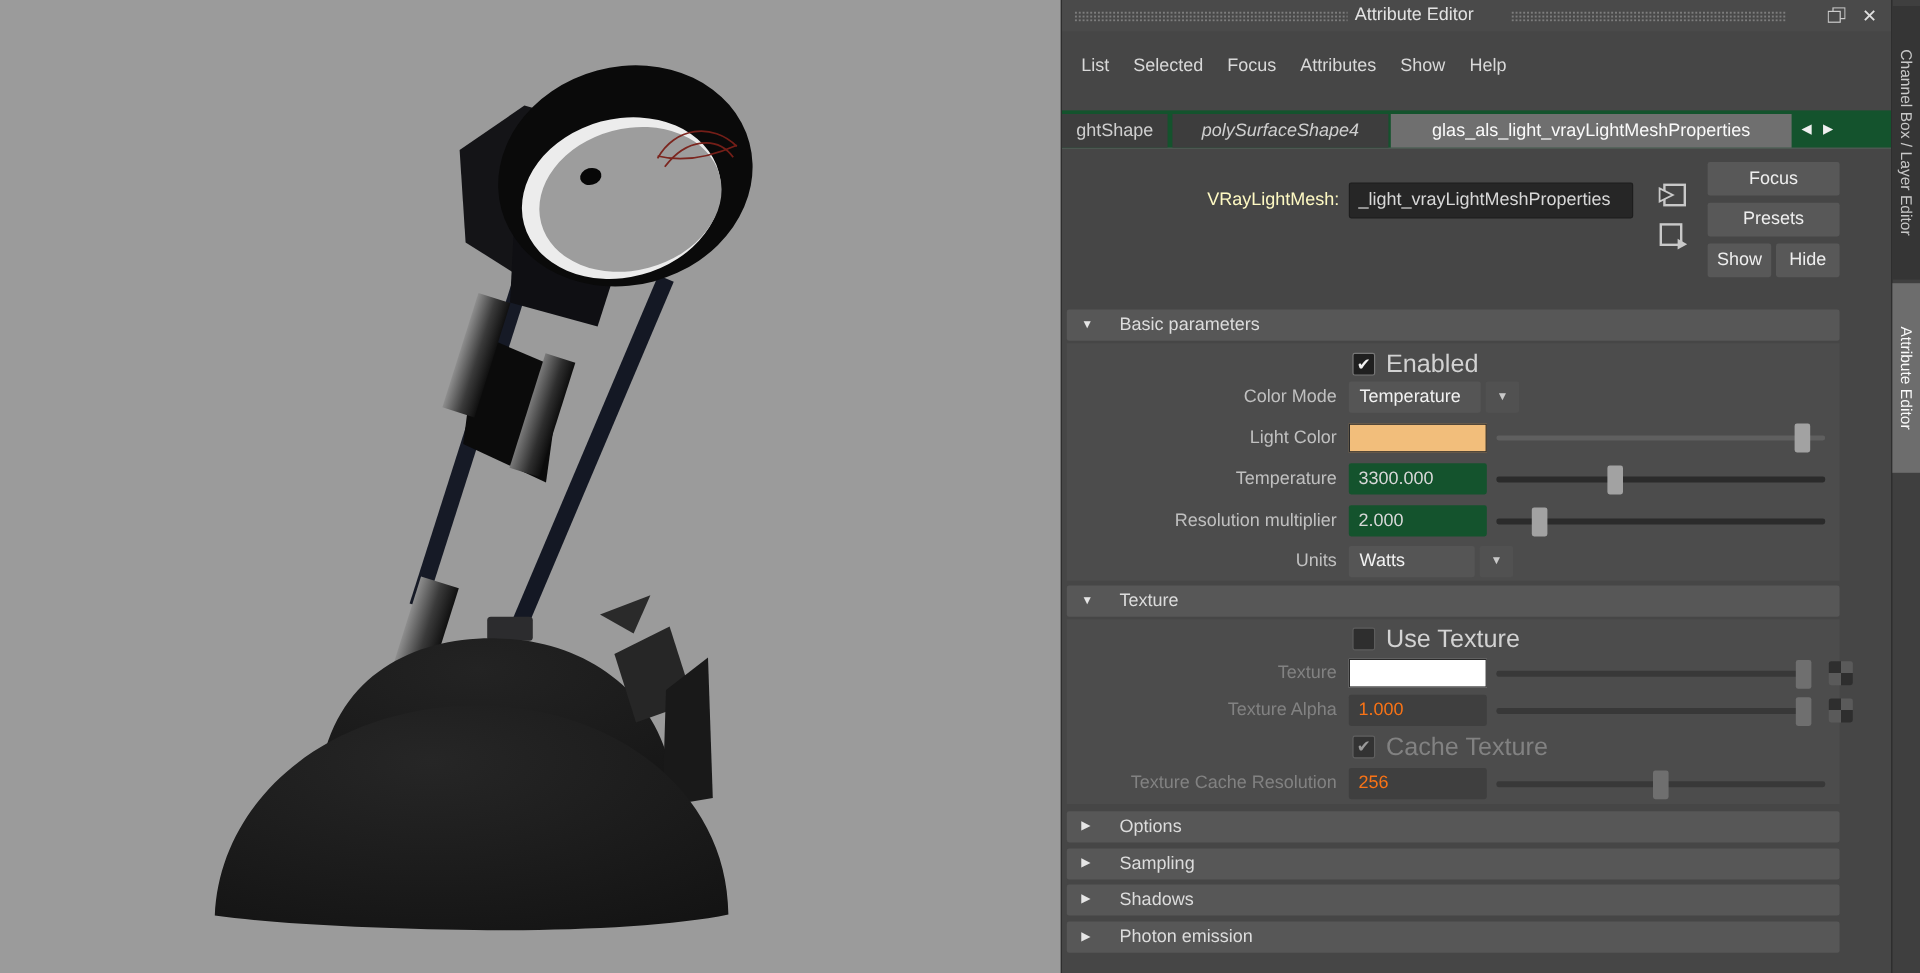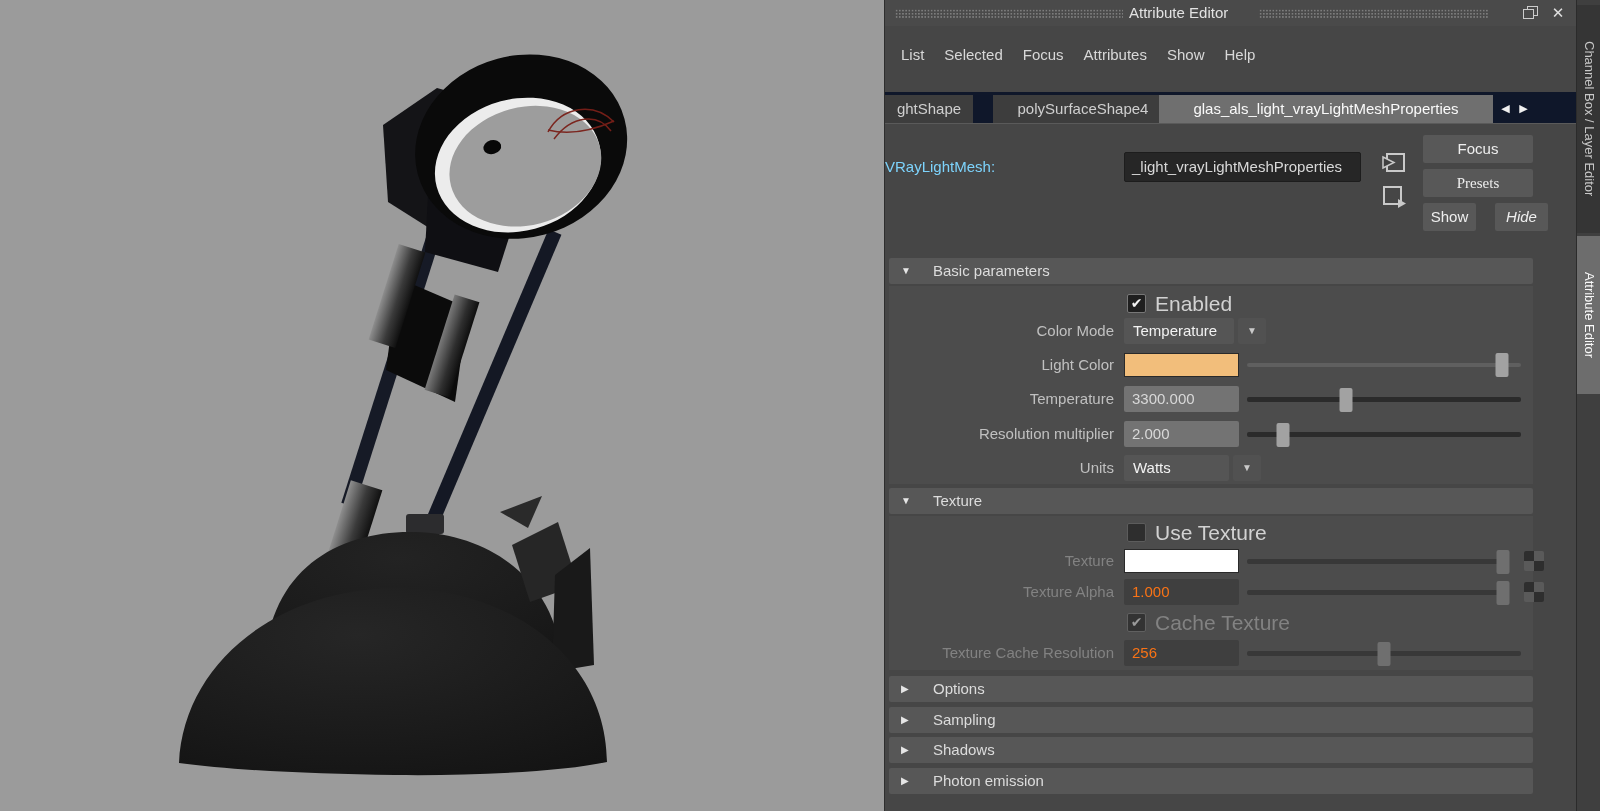--- a/index.html
+++ b/index.html
@@ -20,38 +20,38 @@
   .title-text{position:absolute;left:244px;top:4px;font-size:15px;color:#e2e2e2;}
   .winbtn{position:absolute;top:2px;width:22px;height:22px;display:flex;align-items:center;justify-content:center;cursor:default;}
   .winbtn.restore{left:634px;}
   .winbtn.close{left:662px;color:#e0e0e0;font-size:15px;}
 
   
   .menubar{position:absolute;left:15px;top:44px;display:flex;gap:18px;}
   .menubar span{font-size:15px;color:#d8d8d8;padding:2px 1px;cursor:default;}
 
   
-  .tabbar{position:absolute;left:0;top:92px;width:100%;height:32px;background:#0f172a;border-bottom:1px solid #5a5a5a;}
+  .tabbar{position:absolute;left:0;top:92px;width:100%;height:32px;background:#14532d;border-bottom:1px solid #5a5a5a;}
   .tab{position:absolute;top:3px;height:28px;line-height:28px;text-align:center;font-size:15px;color:#cfcfcf;background:#3d3d3d;overflow:hidden;white-space:nowrap;}
   .tab.t0{left:0;width:88px;}
-  .tab.t1{left:108px;width:180px;}
+  .tab.t1{left:92px;width:180px;font-style:italic;}
   .tab.active{left:274px;width:334px;background:#6f6f6f;color:#fafafa;}
   .tab-arrow{position:absolute;top:6px;width:15px;height:20px;color:#f0f0f0;font-size:11px;line-height:20px;text-align:center;}
   .tab-arrow.prev{left:613px;}
   .tab-arrow.next{left:631px;}
 
   
-  .node-label{position:absolute;left:0;top:158px;width:231px;font-size:15px;color:#7dd3fc;}
+  .node-label{position:absolute;left:0;top:158px;width:231px;text-align:right;font-size:15px;color:#fef9c3;}
   .node-field{position:absolute;left:239px;top:152px;width:237px;height:30px;background:#262626;border:1px solid #1d1d1d;border-radius:2px;color:#d8d8d8;font-size:15px;line-height:28px;padding-left:7px;overflow:hidden;white-space:nowrap;}
   .conn-icon{position:absolute;left:494px;width:28px;height:26px;}
   .btn{position:absolute;background:#585858;border-radius:2px;color:#eeeeee;font-size:15px;text-align:center;cursor:default;}
   .btn.focus{left:538px;top:135px;width:110px;height:28px;line-height:28px;}
-  .btn.presets{left:538px;top:169px;width:110px;height:28px;line-height:28px;font-family:Liberation Serif, serif;}
+  .btn.presets{left:538px;top:169px;width:110px;height:28px;line-height:28px;}
   .btn.show{left:538px;top:203px;width:53px;height:28px;line-height:28px;}
-  .btn.hide{left:610px;top:203px;width:53px;height:28px;line-height:28px;font-style:italic;}
+  .btn.hide{left:595px;top:203px;width:53px;height:28px;line-height:28px;}
 
   
   .sec-header{position:absolute;left:4px;width:644px;height:26px;background:#575757;border-radius:2px;cursor:default;}
   .sec-header .tri{position:absolute;left:12px;top:0;width:14px;height:26px;color:#e6e6e6;font-size:10px;line-height:26px;}
   .sec-header .sec-title{position:absolute;left:44px;top:0;font-size:15px;font-weight:normal;color:#dcdcdc;line-height:26px;}
   .sec-body{position:absolute;left:4px;width:644px;background:#4c4c4c;}
 
   .row{position:absolute;left:0;width:692px;height:26px;}
   .flabel{position:absolute;left:0;width:229px;text-align:right;font-size:15px;color:#c0c0c0;line-height:26px;}
   .flabel.dim{color:#828282;}
@@ -60,21 +60,21 @@
   .checkbox.dim{background:#333;border-color:#606060;color:#9a9a9a;}
   .checkbox.empty{background:#2e2e2e;border-color:#5c5c5c;}
   .cb-label{position:absolute;left:270px;font-size:21px;color:#d2d2d2;line-height:26px;}
   .cb-label.dim{color:#828282;}
 
   .ddown{position:absolute;left:239px;top:0;width:110px;height:26px;background:#555555;border-radius:2px;color:#f2f2f2;font-size:15px;line-height:26px;padding-left:9px;}
   .dd-arrow{position:absolute;left:353px;top:0;width:28px;height:26px;background:#515151;border-radius:2px;color:#c9c9c9;font-size:10px;line-height:26px;text-align:center;}
   .dd-arrow::after{content:"▼";}
 
   .swatch{position:absolute;left:239px;top:1px;width:115px;height:24px;border:1px solid #2a2a2a;}
-  .field{position:absolute;left:239px;top:0;width:115px;height:26px;background:#737373;border-radius:2px;color:#d8d8d8;font-size:15px;line-height:26px;padding-left:8px;}
+  .field{position:absolute;left:239px;top:0;width:115px;height:26px;background:#14532d;border-radius:2px;color:#d8d8d8;font-size:15px;line-height:26px;padding-left:8px;}
   .field.dim{background:#3f3f3f;color:#f97316;}
 
   .track{position:absolute;top:11px;height:5px;background:#2b2b2b;border-radius:2px;}
   .track.light{top:11px;height:4px;background:#5f5f5f;}
   .track.dimmed{background:#383838;}
   .track.main{left:362px;width:274px;}
   .track.tex{left:362px;width:256px;}
   .handle{position:absolute;top:50%;transform:translate(-50%,-50%);width:13px;height:24px;background:#a2a2a2;border-radius:2px;}
   .handle.dim{background:#6f6f6f;}
 

